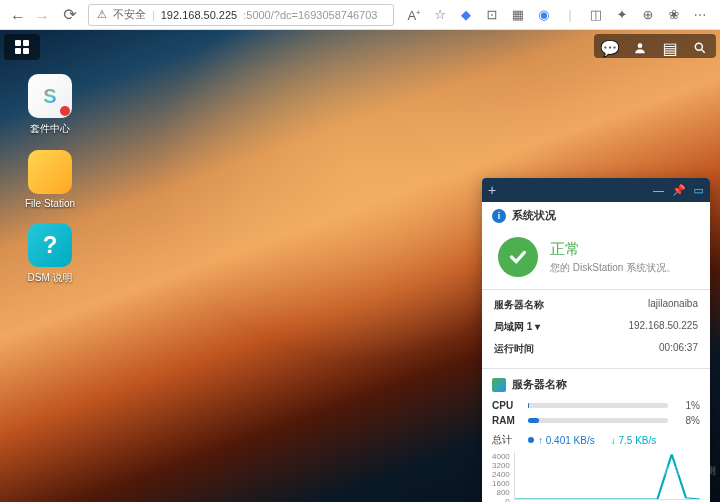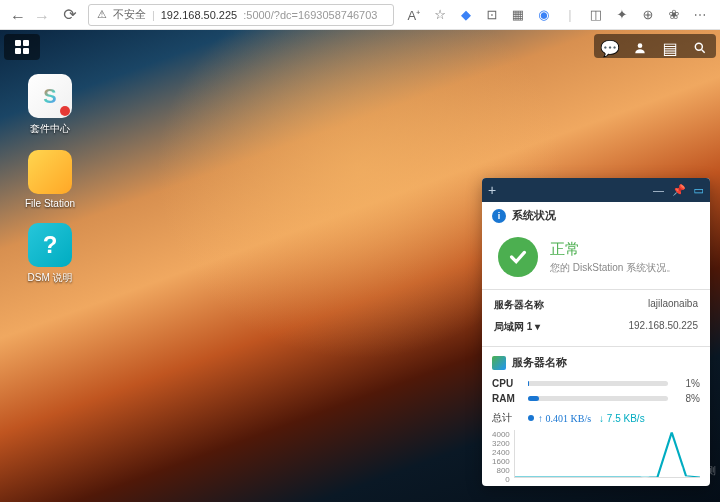--- a/index.html
+++ b/index.html
@@ -64,21 +64,21 @@
 .w-mon .mt { font-weight: 600; color: #333; }
 .bars { padding: 2px 10px; }
 .bar-row { display: flex; align-items: center; gap: 8px; padding: 2px 0; font-size: 10px; }
 .bar-row .bl { width: 28px; color: #333; font-weight: 600; }
 .bar-row .bar { flex: 1; height: 5px; background: #e0e0e0; border-radius: 3px; position: relative; }
 .bar-row .bar .fill { position: absolute; left: 0; top: 0; bottom: 0; background: #1976d2; border-radius: 3px; }
 .bar-row .bv { width: 24px; text-align: right; color: #555; }
 .net-row { display: flex; align-items: center; padding: 3px 10px; font-size: 10px; }
 .net-row .bl { width: 36px; color: #333; font-weight: 400; }
 .net-row .dot { width: 6px; height: 6px; background: #1976d2; border-radius: 50%; margin-right: 4px; }
-.net-row .up { color: #1976d2; margin-right: 8px; font-family: Liberation Serif, serif; }
+.net-row .up { color: #1976d2; margin-right: 16px; }
 .net-row .dn { color: #00acc1; }
 .graph { padding: 2px 10px 8px; display: flex; gap: 4px; }
 .y-axis { display: flex; flex-direction: column; justify-content: space-between; font-size: 8px; color: #888; text-align: right; height: 48px; }
 .chart { flex: 1; height: 48px; position: relative; border-left: 1px solid #ddd; border-bottom: 1px solid #ddd; }
 .chart svg { width: 100%; height: 100%; }
 
 .watermark { position: absolute; right: 4px; bottom: 24px; color: rgba(255,255,255,0.4); font-size: 10px; display: flex; align-items: center; gap: 12px; }
 </style>
 </head>
 <body>
@@ -186,20 +186,24 @@
     <div class="w-sep"></div>
     <div class="w-rows">
       <div class="w-row">
           <span class="k">服务器名称</span>
           <span class="v">lajilaonaiba</span>
         </div>
       <div class="w-row">
           <span class="k">局域网 1 ▾</span>
           <span class="v">192.168.50.225</span>
         </div>
+      <div class="w-row">
+          <span class="k">运行时间</span>
+          <span class="v">00:06:37</span>
+        </div>
     </div>
     <div class="w-sep"></div>
     <div class="w-mon">
       <div class="mic"></div>
       <div class="mt">服务器名称</div>
     </div>
     <div class="bars">
       <div class="bar-row">
         <span class="bl">CPU</span>
         <div class="bar">

